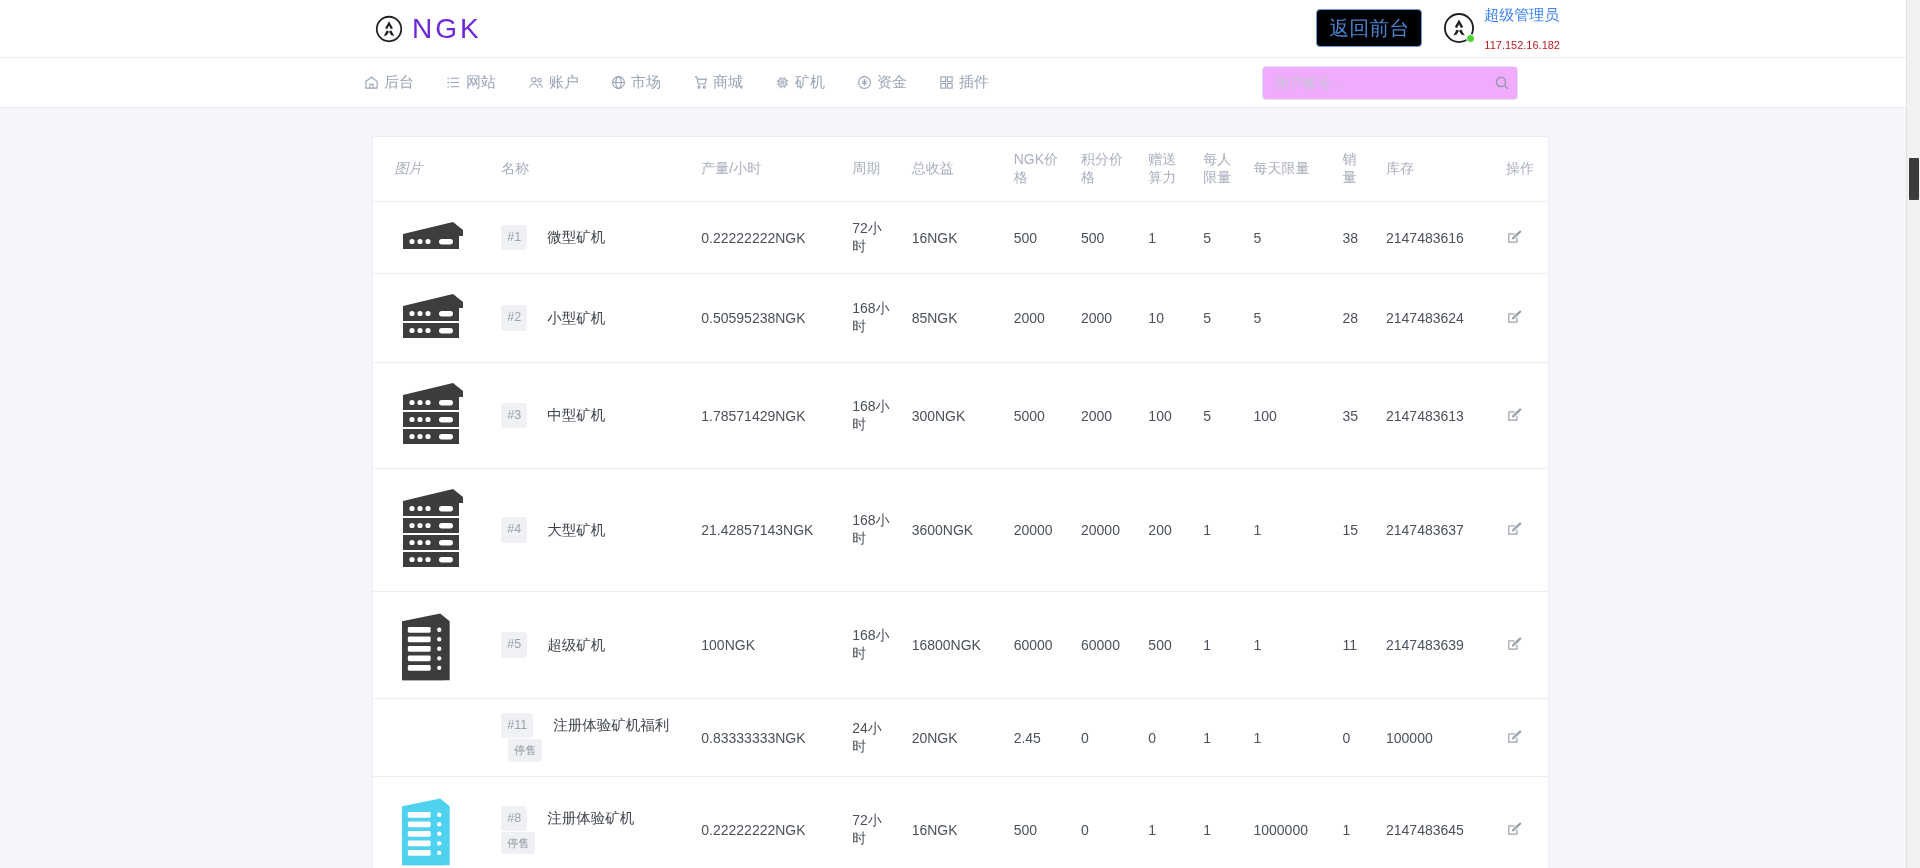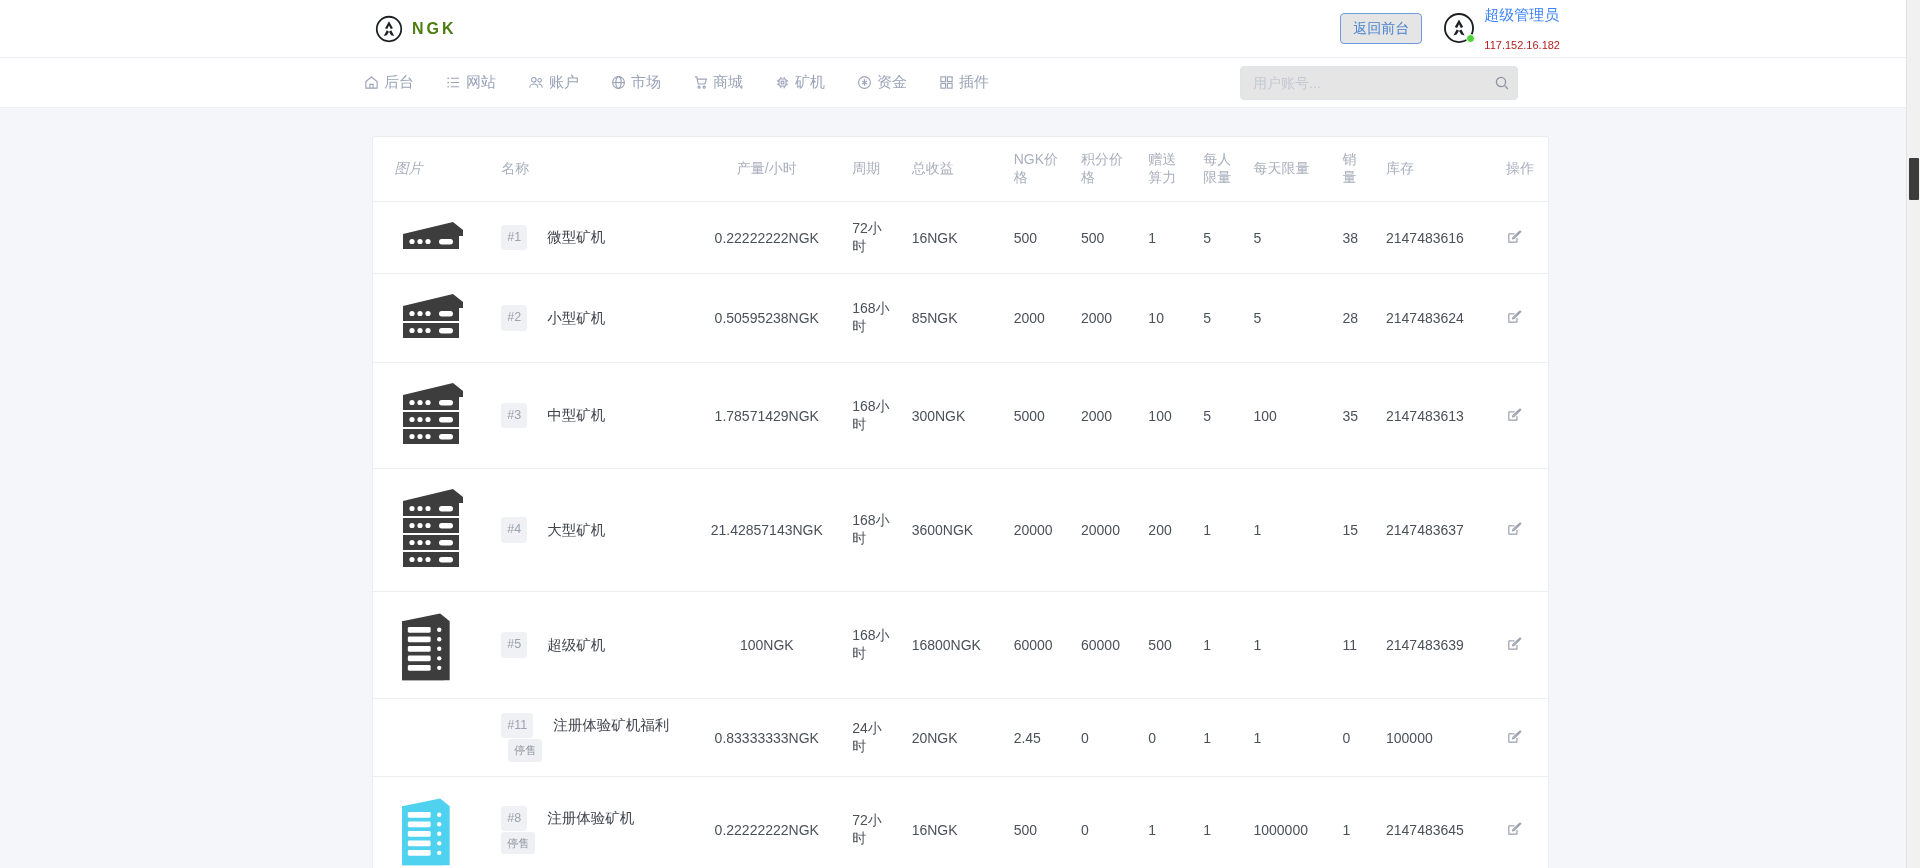--- a/index.html
+++ b/index.html
@@ -21,38 +21,38 @@
     position: relative;
   }
   .brand {
     display: flex;
     align-items: center;
     gap: 9px;
     margin-left: 375px;
   }
   .brand-mark { width: 28px; height: 28px; display:block; }
   .brand-text {
-    font-size: 16px;
+    font-size: 28px;
     letter-spacing: 3px;
-    color: #4d7c0f;
-    font-weight: 700;
+    color: #6d28d9;
+    font-weight: 400;
   }
   .topbar-right {
     margin-left: auto;
     margin-right: 360px;
     display: flex;
     align-items: center;
     gap: 22px;
   }
   .btn-front {
     border: 1px solid #6f9ce0;
     color: #4a82cf;
-    background: #e5e5e5;
+    background: #000000;
     border-radius: 4px;
-    font-size: 14px;
+    font-size: 20px;
     padding: 6px 12px;
     cursor: pointer;
     line-height: 1.2;
     font-family: inherit;
   }
   .user-block { display: flex; align-items: center; gap: 10px; }
   .avatar-wrap { position: relative; width: 30px; height: 30px; }
   .avatar-wrap svg { display:block; }
   .online-dot {
     position: absolute; right: -1px; bottom: 0px;
@@ -88,29 +88,29 @@
     padding: 4px 2px;
     white-space: nowrap;
   }
   .nav-item svg { display: block; }
   .search-wrap {
     margin-left: auto;
     margin-right: 402px;
     position: relative;
   }
   .search-input {
-    width: 278px;
+    width: 256px;
     height: 34px;
     border: 1px solid #dfe3ec;
     border-radius: 4px;
     padding: 0 32px 0 12px;
     font-size: 14px;
     color: #5a616e;
     outline: none;
-    background: #e5e5e5;
+    background: #f0abfc;
     font-family: inherit;
   }
   .search-input::placeholder { color: #c3c8d4; }
   .search-btn {
     position: absolute;
     right: 8px; top: 50%;
     transform: translateY(-50%);
     background: none; border: none;
     cursor: pointer; padding: 0;
     display: flex;
@@ -142,21 +142,21 @@
     font-size: 14px;
     color: #4b5159;
     padding: 14px 10px;
     vertical-align: middle;
     border-bottom: 1px solid #eceef1;
   }
   tbody tr:last-child td { border-bottom: 1px solid #eceef1; }
 
   .c-img   { width: 100px; padding-left: 22px !important; font-style: italic; }
   .c-name  { width: 175px; }
-  .c-rate  { width: 130px; text-align: center; }
+  .c-rate  { width: 130px; }
   .c-cycle { width: 52px; }
   .c-total { width: 82px; }
   .c-ngk   { width: 55px; }
   .c-point { width: 58px; }
   .c-power { width: 48px; }
   .c-per   { width: 44px; }
   .c-day   { width: 78px; }
   .c-sold  { width: 38px; }
   .c-stock { width: 105px; }
   .c-op    { width: 45px; }

